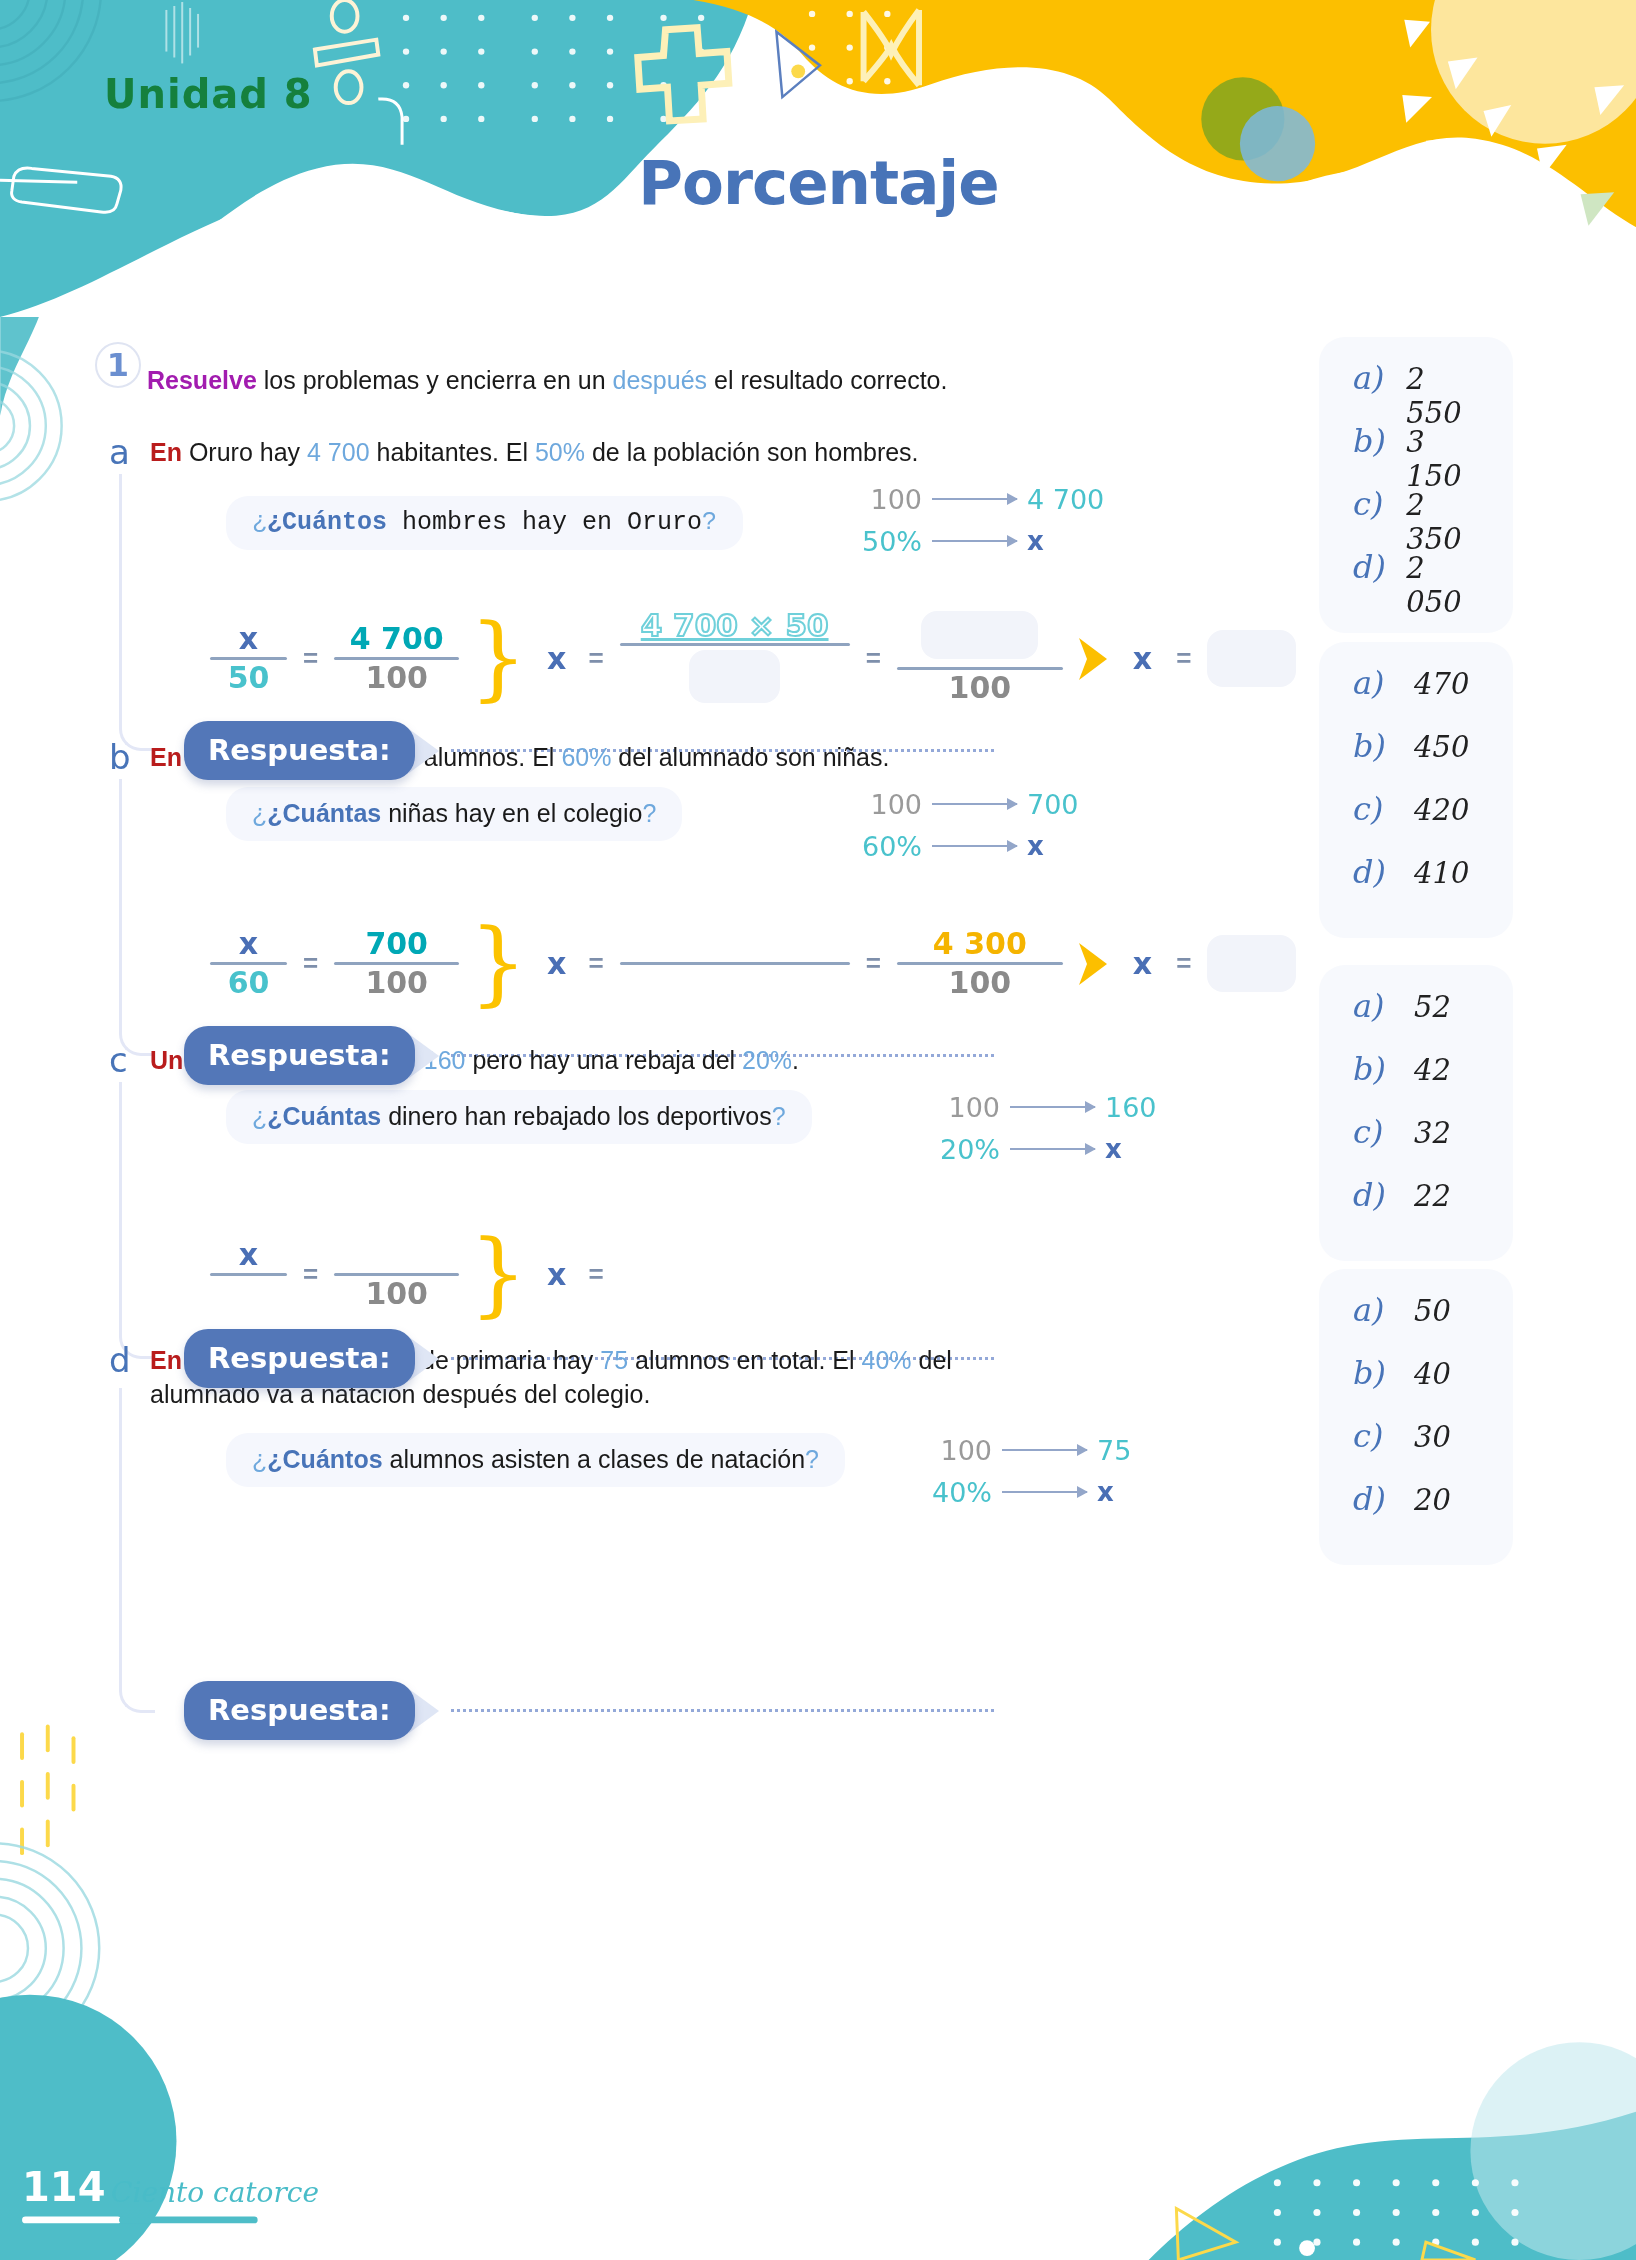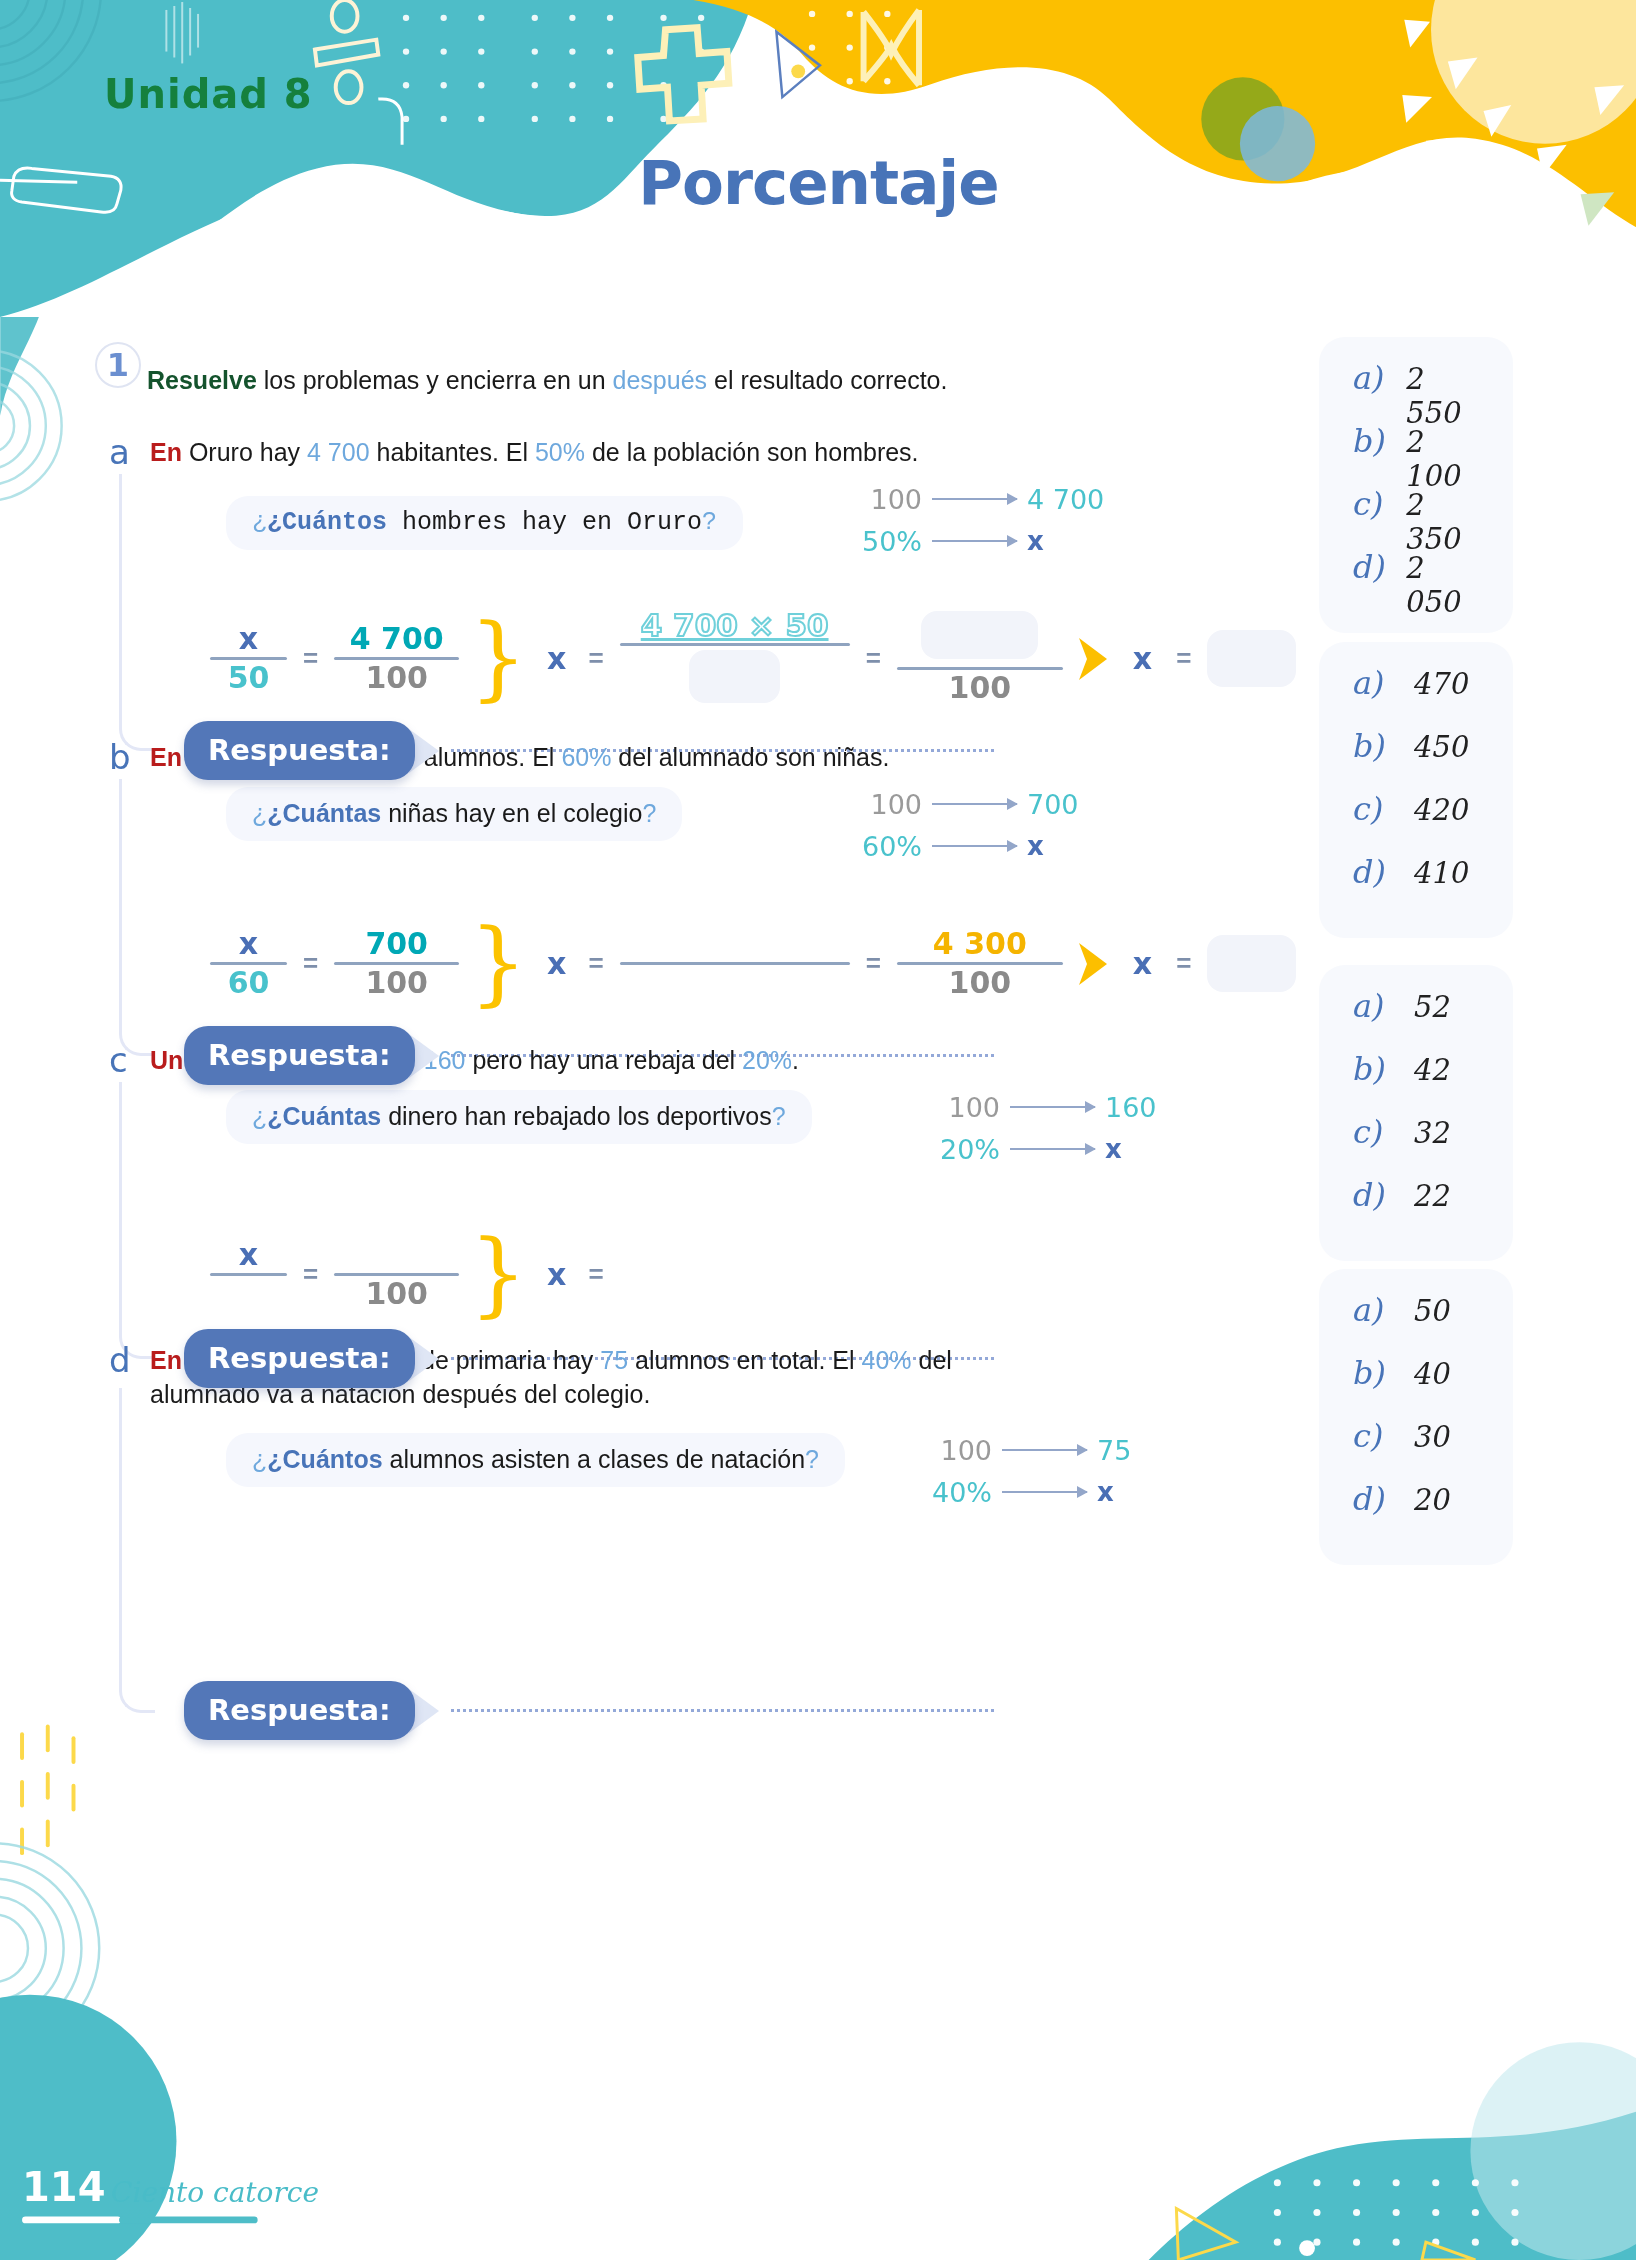--- a/index.html
+++ b/index.html
@@ -35,21 +35,21 @@
   .side-deco { position:absolute; left:0; top:0; width:149px; height:2260px; z-index:0; }
 
   
   .content { position:absolute; top:0; left:0; width:1637px; z-index:10; }
 
   
   .instruction-row {
     position:absolute; top:364px; left:147px; width:1188px;
     font-size:25px; color:#1a1a1a; line-height:1.3;
   }
-  .instruction-row b { color:#14532d; font-weight:bold; }
+  .instruction-row b { color:#a21caf; font-weight:bold; }
   .instruction-row .hl { color:#6ea8dd; }
 
   .qnum {
     position:absolute; top:342px; left:95px;
     width:46px; height:46px; border-radius:50%;
     border:2px solid #dfe4f2;
     display:flex; align-items:center; justify-content:center;
     color:#6b8fd0; font-size:32px; font-weight:600;
     font-family:"DejaVu Sans", sans-serif;
   }
@@ -417,21 +417,21 @@
       <div class="resp-line" style="width:543px"></div>
     </div>
 
     <div class="opts" style="top:-99px;left:1319px;">
       <div class="opt-row">
           <span class="opt-k">a)</span>
           <span class="opt-v">2 550</span>
         </div>
       <div class="opt-row">
           <span class="opt-k">b)</span>
-          <span class="opt-v">2 100</span>
+          <span class="opt-v">3 150</span>
         </div>
       <div class="opt-row">
           <span class="opt-k">c)</span>
           <span class="opt-v">2 350</span>
         </div>
       <div class="opt-row">
           <span class="opt-k">d)</span>
           <span class="opt-v">2 050</span>
         </div>
     </div>

